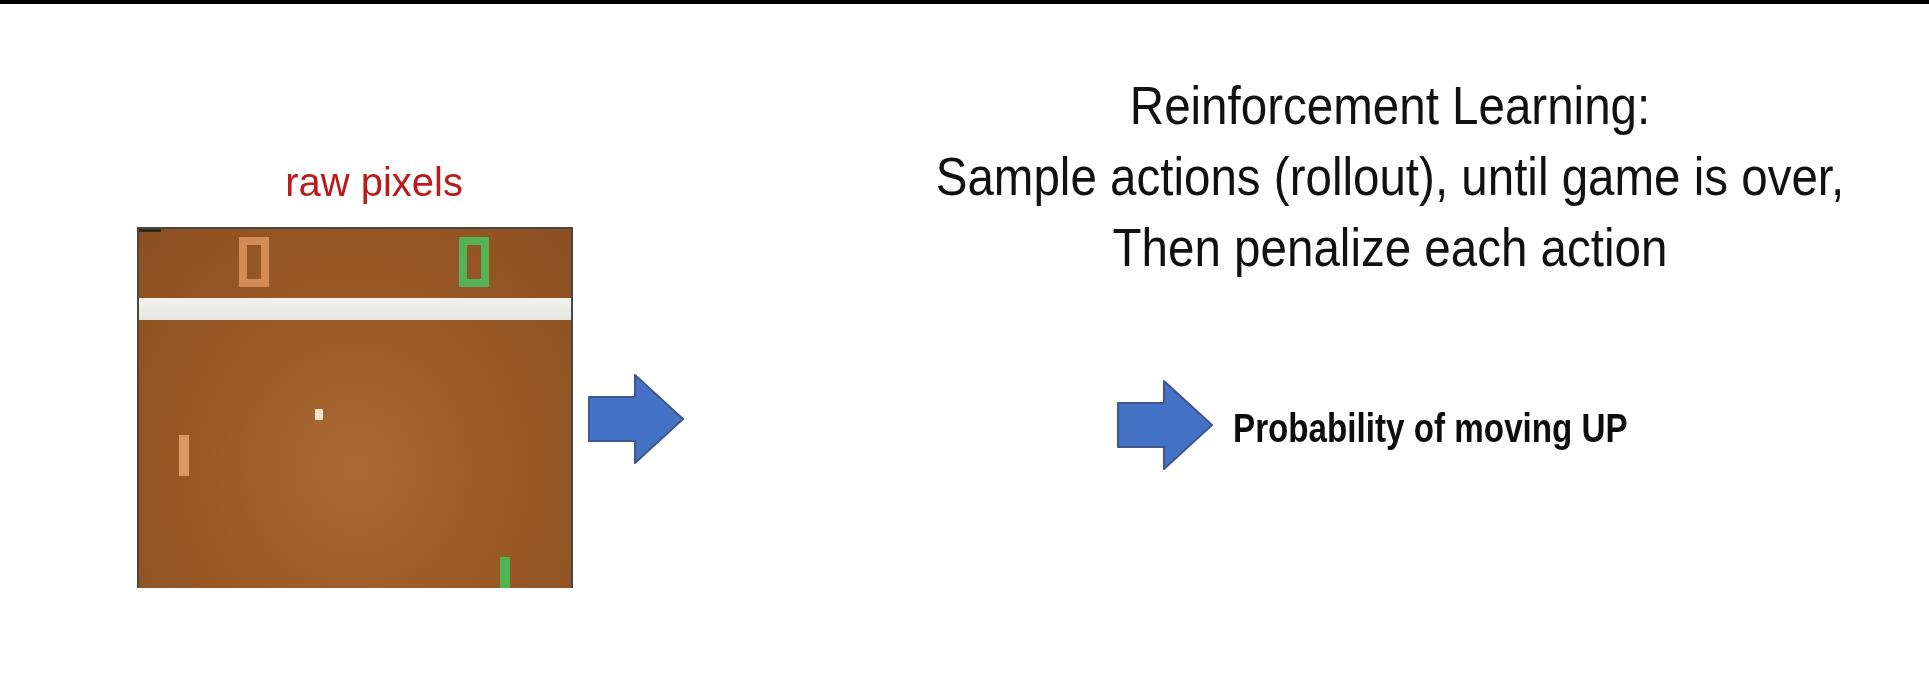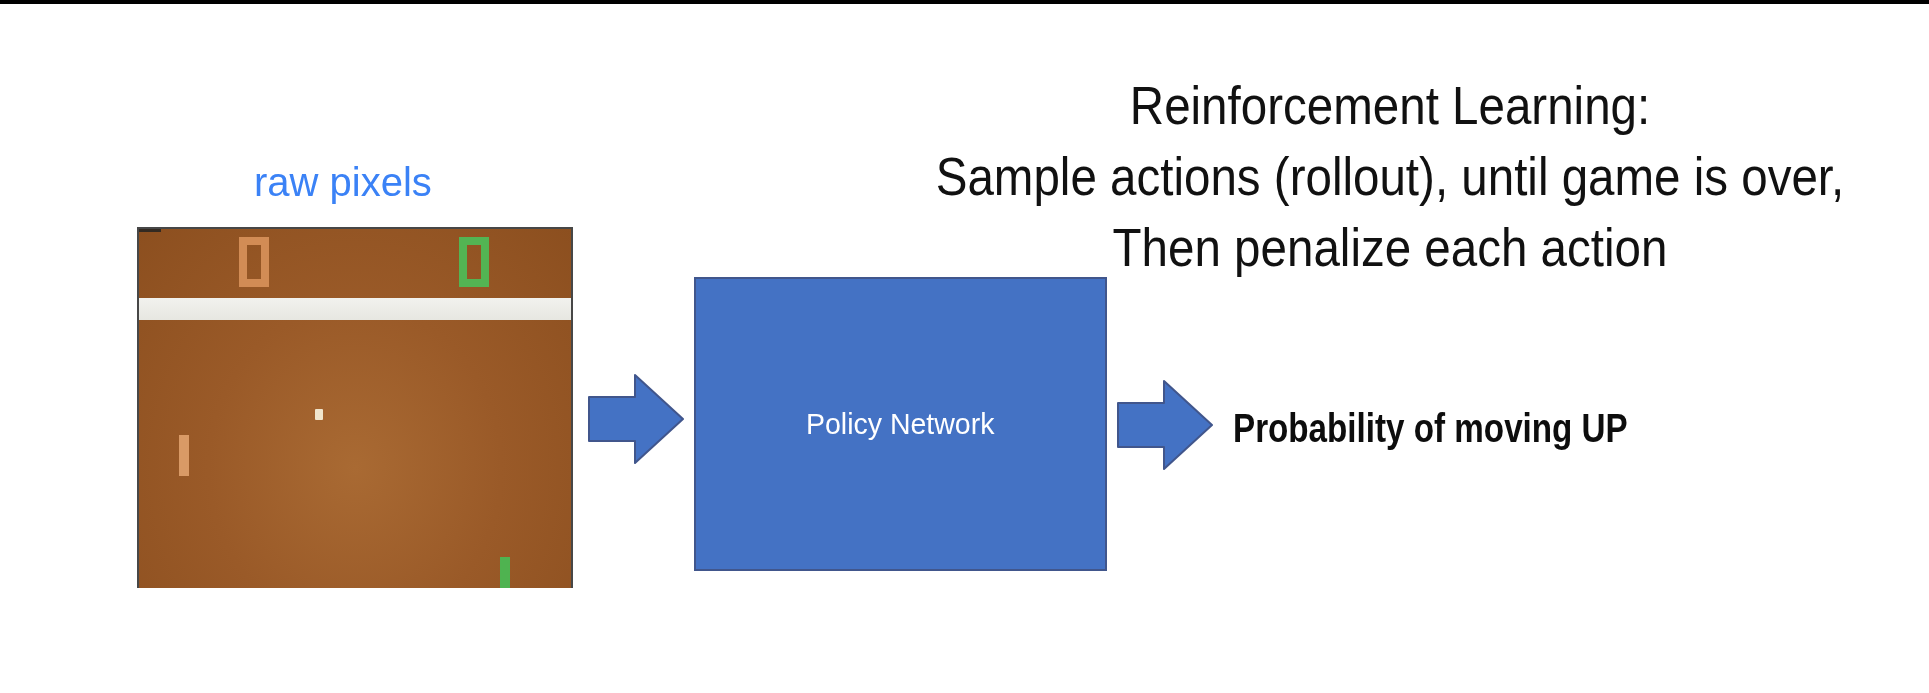--- a/index.html
+++ b/index.html
@@ -14,22 +14,22 @@
   #bottom-bar-gap{left:133px;top:682px;width:444px;height:11px;background:#ffffff;}
   
   #headline{
     left:850px;top:70px;width:1080px;
     font-size:54px;line-height:71px;color:#111;text-align:center;
     transform:scaleX(0.88);transform-origin:50% 0;
     white-space:nowrap;
   }
   
   #raw-pixels-label{
-    left:254px;top:160px;width:200px;text-align:left;
-    font-size:40px;line-height:44px;color:#3b82f6;white-space:nowrap;
+    left:263px;top:160px;width:200px;text-align:right;
+    font-size:40px;line-height:44px;color:#b91c1c;white-space:nowrap;
   }
   
   #pong{
     left:137px;top:227px;width:436px;height:439px;box-sizing:border-box;
     border:2px solid #474747;border-bottom:3px solid #6e6e6e;
     background:radial-gradient(ellipse at 50% 55%, #a96a33 0%, #9a5a28 48%, #8c4f1f 100%);
   }
   #pong .notch{left:0;top:0;width:22px;height:3px;background:#332a22;}
   #score-left{
     left:100px;top:8px;width:30px;height:50px;box-sizing:border-box;
@@ -86,23 +86,20 @@
     <div class="abs" id="center-stripe"></div>
     <div class="abs" id="ball"></div>
     <div class="abs" id="paddle-left"></div>
     <div class="abs" id="paddle-right"></div>
   </div>
 
   <svg class="abs flow-arrow" id="arrow-1" width="96" height="90" viewBox="0 0 96 90">
     <polygon points="1,23 47,23 47,1 95,45 47,89 47,67 1,67" fill="#4472c4" stroke="#41568c" stroke-width="2" stroke-linejoin="round"></polygon>
   </svg>
 
-  <div class="abs" id="policy-box">
-    <span class="label">Policy Network</span>
-  </div>
 
   <svg class="abs flow-arrow" id="arrow-2" width="96" height="92" viewBox="0 0 96 90">
     <polygon points="1,23 47,23 47,1 95,45 47,89 47,67 1,67" fill="#4472c4" stroke="#41568c" stroke-width="2" stroke-linejoin="round"></polygon>
   </svg>
 
   <div class="abs" id="probability-label">Probability of moving UP</div>
 
   <div class="abs" id="bottom-bar"></div>
   <div class="abs" id="bottom-bar-gap"></div>
 

